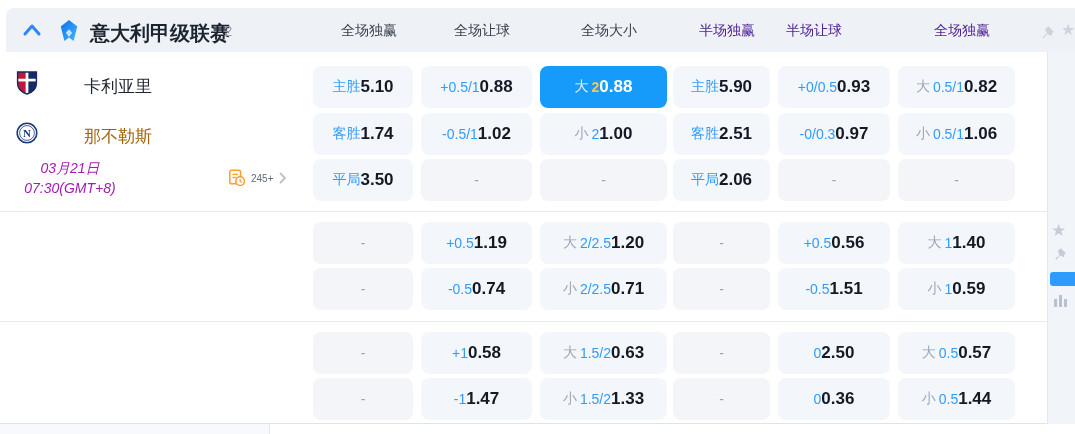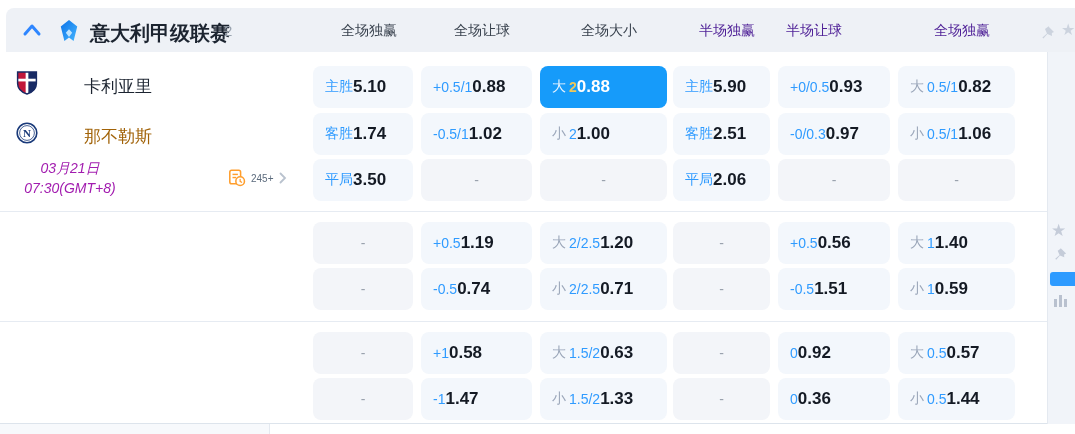--- a/index.html
+++ b/index.html
@@ -22,21 +22,21 @@
   .team-name{position:absolute;left:48px;font-size:17px;font-weight:400;margin-left:36px;}
   .t-home{color:#1c2430;top:75px;}
   .t-away{color:#a16207;top:125px;}
   .date-box{position:absolute;left:8px;top:158px;width:124px;text-align:center;
             font-size:14px;line-height:20px;color:#a21caf;font-style:italic;}
   .markets{position:absolute;left:228px;top:169px;display:flex;align-items:center;gap:5px;cursor:pointer;}
   .markets-count{font-size:10px;color:#5c6b7d;}
   
   .orow{position:absolute;left:313px;display:flex;height:42px;}
   .cell{border-radius:8px;background:#f3f7fc;display:flex;align-items:center;
-        justify-content:flex-start;padding:0 12px;box-sizing:border-box;cursor:pointer;}
+        justify-content:center;padding:0 12px;box-sizing:border-box;cursor:pointer;}
   .c1{width:100px;} .c2{width:111px;margin-left:8px;} .c3{width:127px;margin-left:8px;}
   .c4{width:97px;margin-left:6px;} .c5{width:112px;margin-left:8px;} .c6{width:117px;margin-left:8px;}
   .cell.empty{justify-content:center;background:#f3f5f9;cursor:default;}
   .lbl{color:#2f9bff;font-size:14px;}
   .val{color:#141a24;font-weight:700;font-size:17px;}
   .ou-left{display:flex;align-items:center;}
   .oug{color:#9aa6b9;font-size:14px;margin-right:3px;}
   .dash{color:#9aa2ae;font-size:14px;}
   .cell.sel{background:#169bfa;}
   .cell.sel .oug{color:#eaf4ff;}
@@ -302,21 +302,21 @@
           <span class="oug">大</span>
           <span class="lbl">1.5/2</span>
         </span>
         <span class="val">0.63</span>
       </div>
     <div class="cell c4 empty">
         <span class="dash">-</span>
       </div>
     <div class="cell c5">
         <span class="lbl">0</span>
-        <span class="val">0.92</span>
+        <span class="val">2.50</span>
       </div>
     <div class="cell c6">
         <span class="ou-left">
           <span class="oug">大</span>
           <span class="lbl">0.5</span>
         </span>
         <span class="val">0.57</span>
       </div>
   </div>
 

